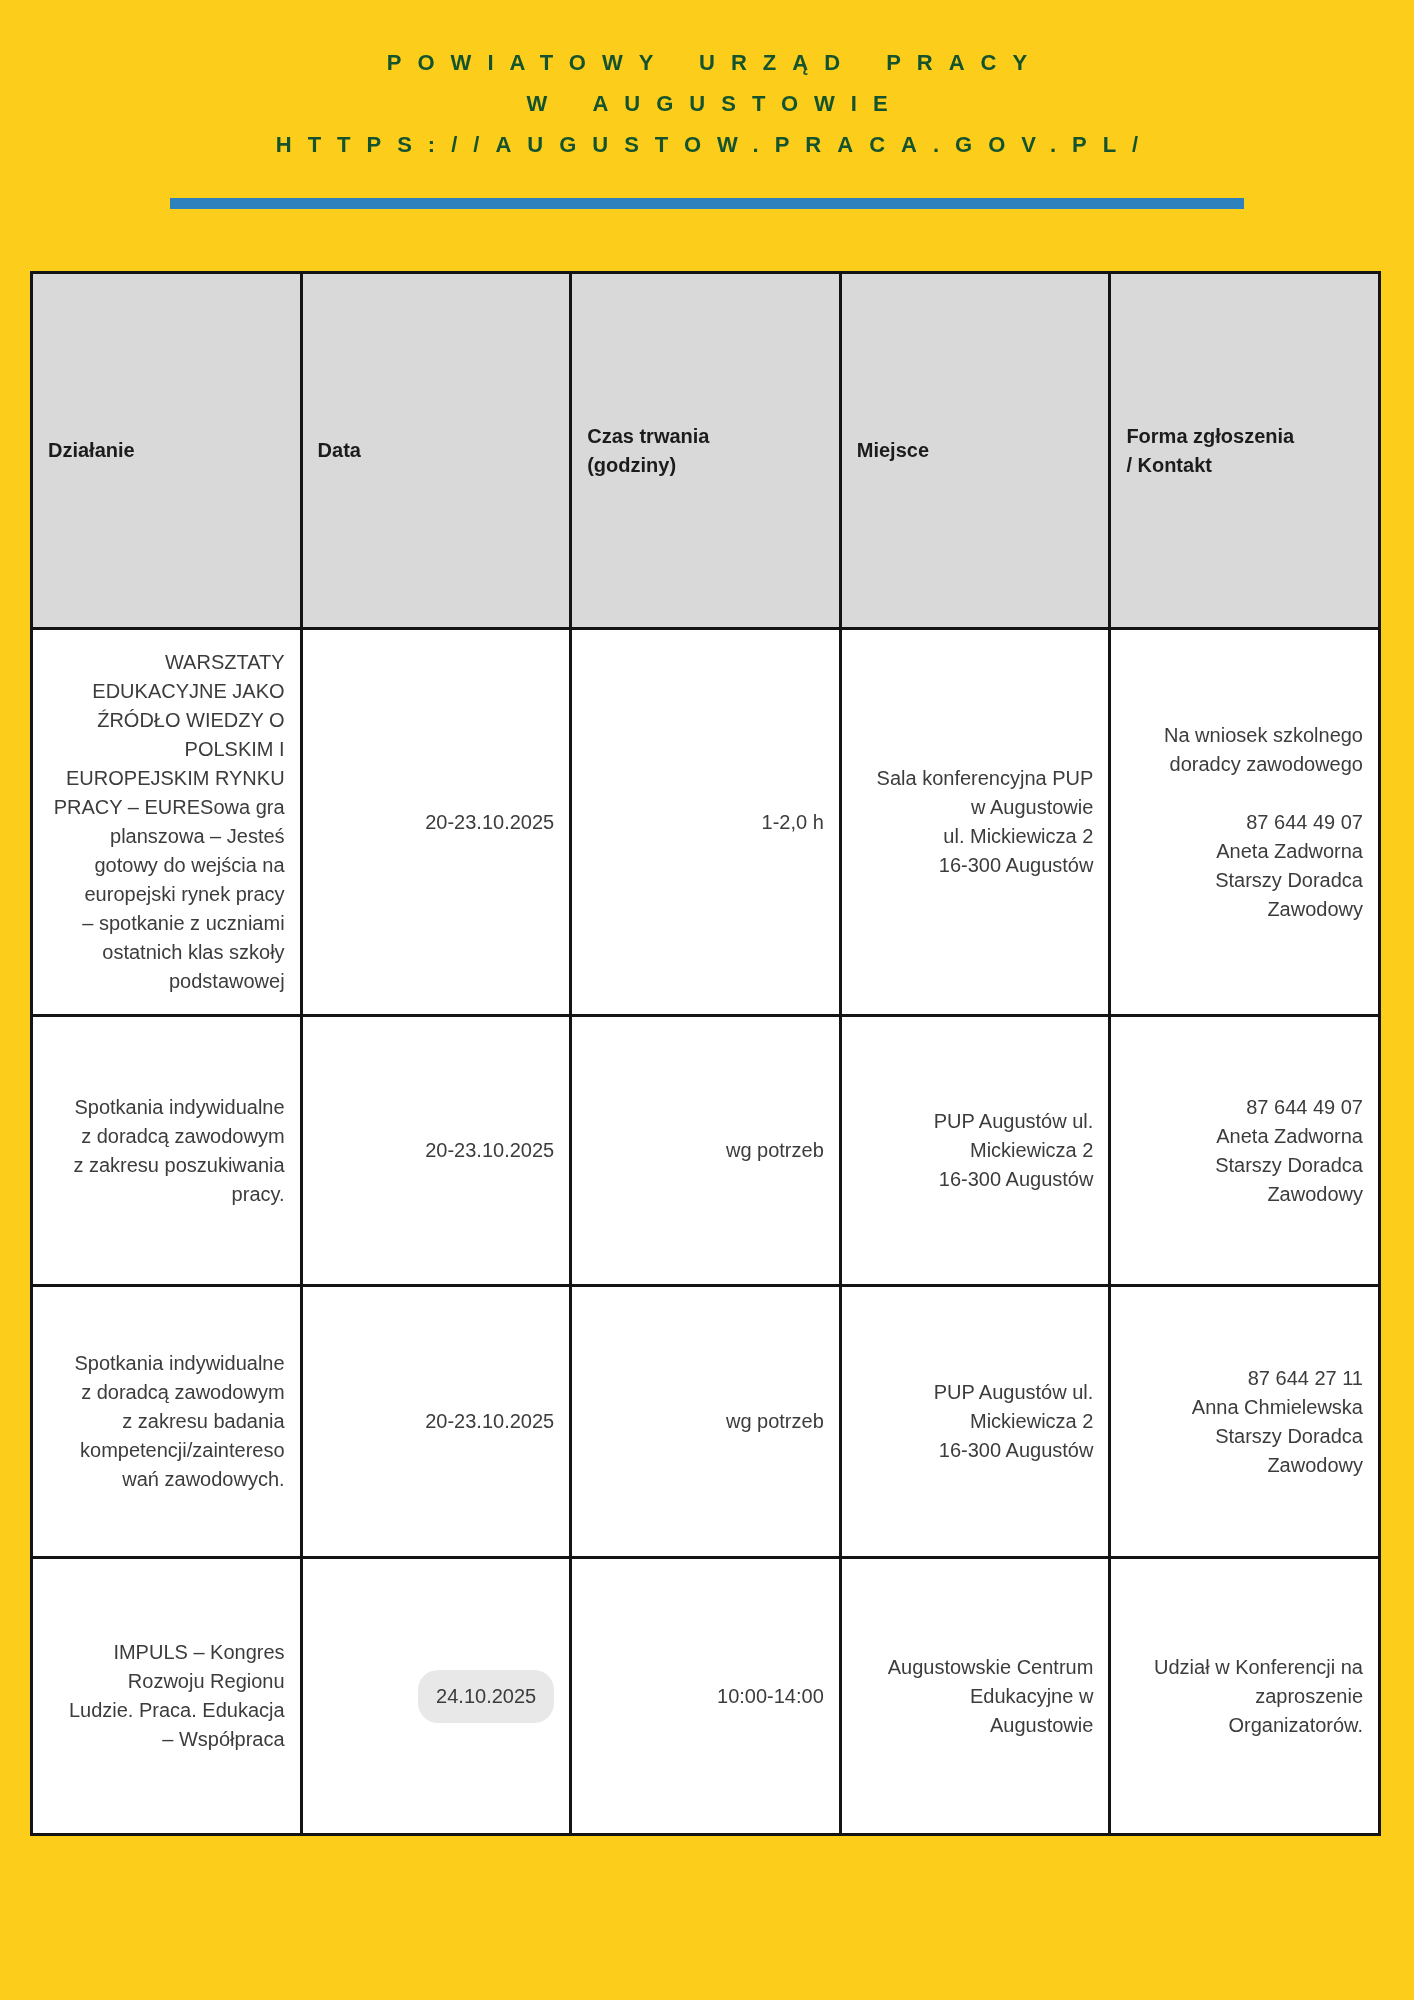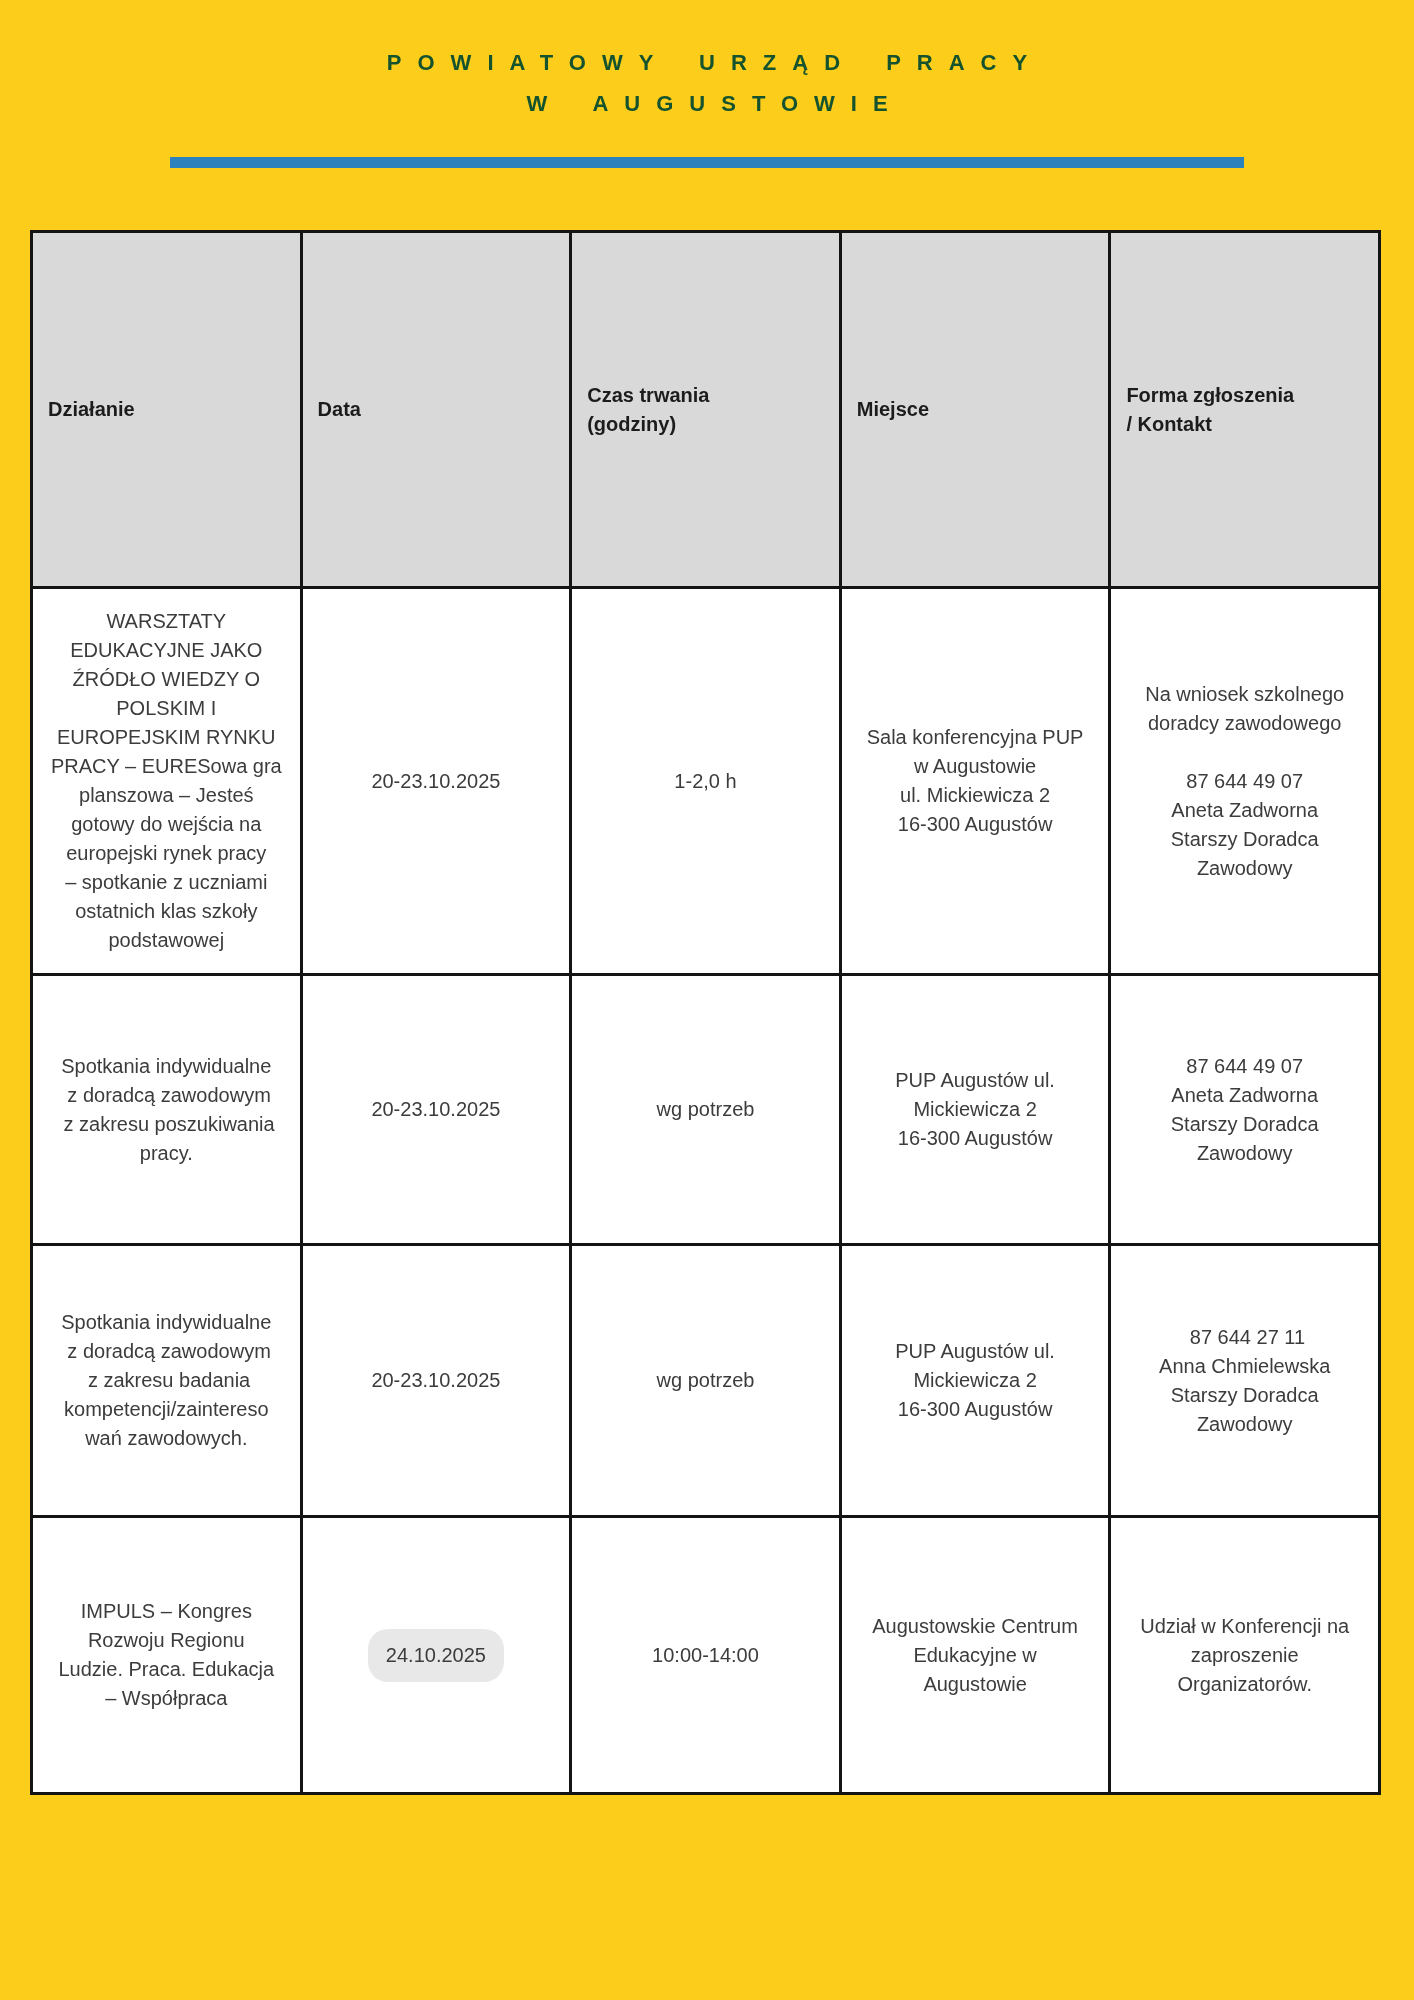--- a/index.html
+++ b/index.html
@@ -67,37 +67,38 @@
     line-height: 29px;
     white-space: pre-wrap;
   }
   table.schedule td {
     background: #FFFFFF;
     font-size: 20px;
     font-weight: 400;
     color: #3C3C3C;
     line-height: 29px;
     white-space: pre-wrap;
-    text-align: center;
+    text-align: right;
   }
 
   .pill {
     display: inline-block;
     background: #E8E8E8;
     border-radius: 20px;
     padding: 12px 18px;
     white-space: nowrap;
   }
 </style>
 </head>
 <body>
 
 <header class="letterhead">
   <div class="lh-line">POWIATOWY URZĄD PRACY</div>
   <div class="lh-line">W AUGUSTOWIE</div>
+  <div class="lh-line">HTTPS://AUGUSTOW.PRACA.GOV.PL/</div>
 </header>
 
 <div class="divider-bar"></div>
 
 <table class="schedule">
   <colgroup>
       <col>
       <col>
       <col>
       <col>

